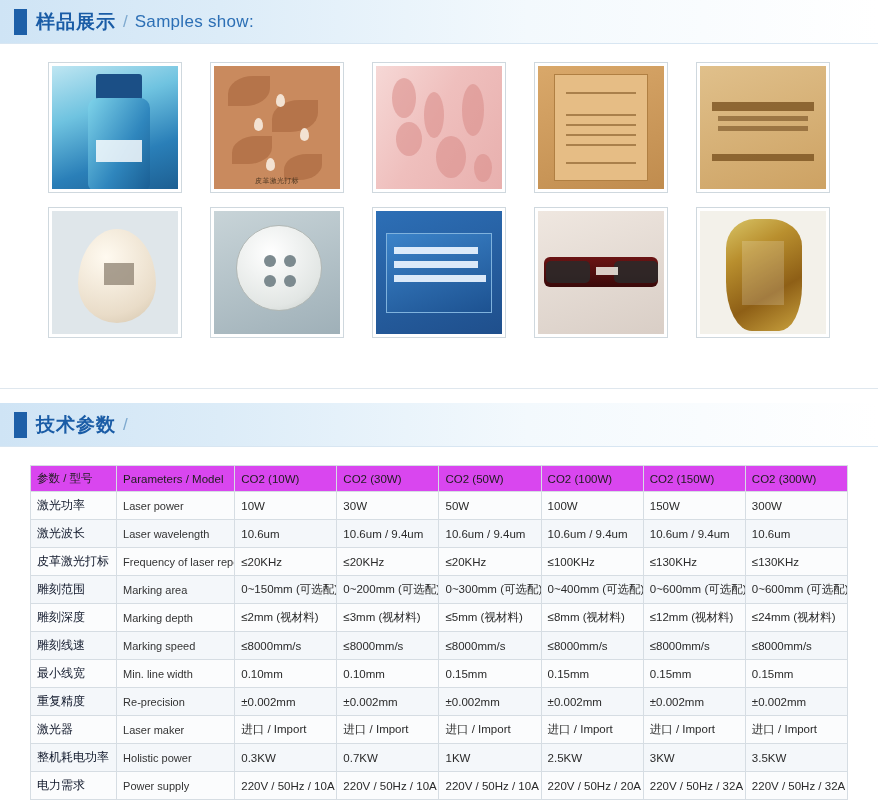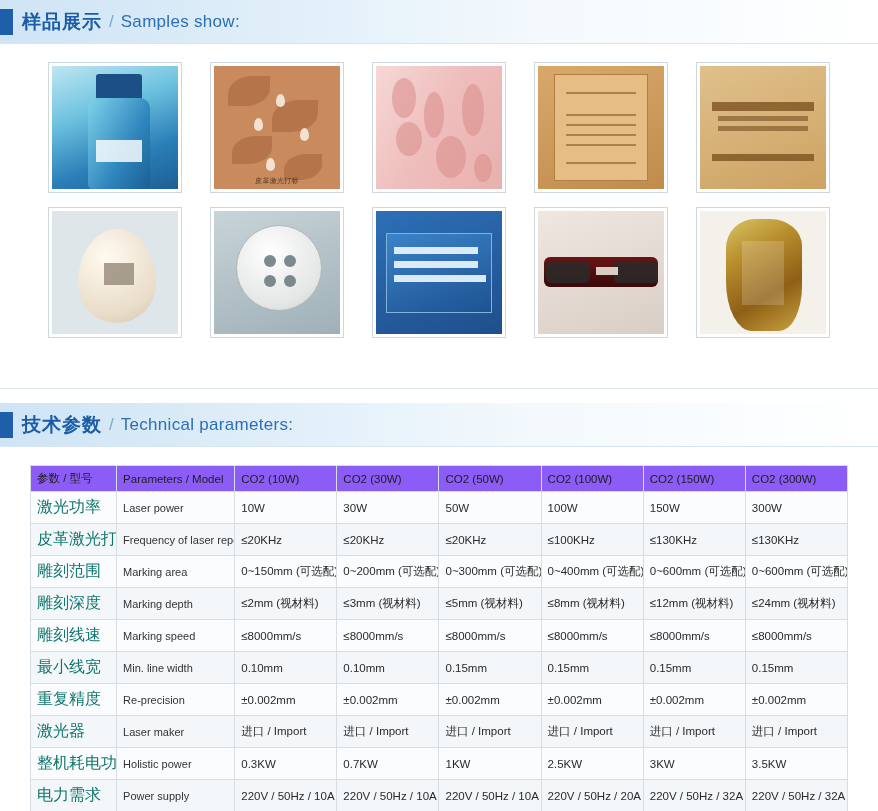--- a/index.html
+++ b/index.html
@@ -17,20 +17,21 @@
     background: #ffffff;
   }
 
   
   .section-header {
     position: relative;
     height: 44px;
     background: linear-gradient(to right, #cfe4f5 0%, #dcecf8 25%, #f3f9fd 60%, #ffffff 100%);
     display: flex;
     align-items: center;
+    padding-left: 14px;
     border-bottom: 1px solid #d8e6f2;
   }
   .section-header .swatch {
     width: 13px;
     height: 26px;
     background: #1d5fa8;
     margin-right: 9px;
     flex: 0 0 auto;
   }
   .section-header .title-cn {
@@ -144,30 +145,30 @@
   table.params th, table.params td {
     border: 1px solid #d6dde3;
     padding: 5px 6px;
     text-align: left;
     vertical-align: middle;
     height: 26px;
     white-space: nowrap;
     overflow: hidden;
   }
   table.params thead th {
-    background: #8b5cf6;
+    background: #d946ef;
     font-weight: normal;
     color: #1d1d1d;
     font-size: 11.5px;
   }
   table.params tbody tr:nth-child(odd) { background: #fbfcfd; }
   table.params tbody tr:nth-child(even) { background: #f4f7fa; }
   table.params td.rowhead-cn {
-    color: #0f766e;
-    font-size: 16px;
+    color: #0f172a;
+    font-size: 12px;
   }
   table.params td.rowhead-en {
     color: #333;
     font-size: 11px;
   }
   col.c-cn { width: 86px; }
   col.c-en { width: 118px; }
   col.c-v  { width: 102px; }
 </style>
 </head>
@@ -299,21 +300,20 @@
   </div>
 
   <div class="gap"></div>
   <div class="thin-rule"></div>
   <div style="height:14px;background:#fff;"></div>
 
   <div class="section-header">
     <div class="swatch"></div>
     <span class="title-cn">技术参数</span>
     <span class="title-sep">/</span>
-    <span class="title-en">Technical parameters:</span>
   </div>
 
   <div class="table-wrap">
     <table class="params">
       <colgroup>
         <col class="c-cn">
           <col class="c-en">
         <col class="c-v">
           <col class="c-v">
           <col class="c-v">
@@ -339,20 +339,30 @@
           <td class="rowhead-cn">激光功率</td>
           <td class="rowhead-en">Laser power</td>
           <td>10W</td>
           <td>30W</td>
           <td>50W</td>
           <td>100W</td>
           <td>150W</td>
           <td>300W</td>
         </tr>
 
+        <tr>
+          <td class="rowhead-cn">激光波长</td>
+          <td class="rowhead-en">Laser wavelength</td>
+          <td>10.6um</td>
+          <td>10.6um / 9.4um</td>
+          <td>10.6um / 9.4um</td>
+          <td>10.6um / 9.4um</td>
+          <td>10.6um / 9.4um</td>
+          <td>10.6um</td>
+        </tr>
 
         <tr>
           <td class="rowhead-cn">皮革激光打标</td>
           <td class="rowhead-en">Frequency of laser repeat</td>
           <td>≤20KHz</td>
           <td>≤20KHz</td>
           <td>≤20KHz</td>
           <td>≤100KHz</td>
           <td>≤130KHz</td>
           <td>≤130KHz</td>

